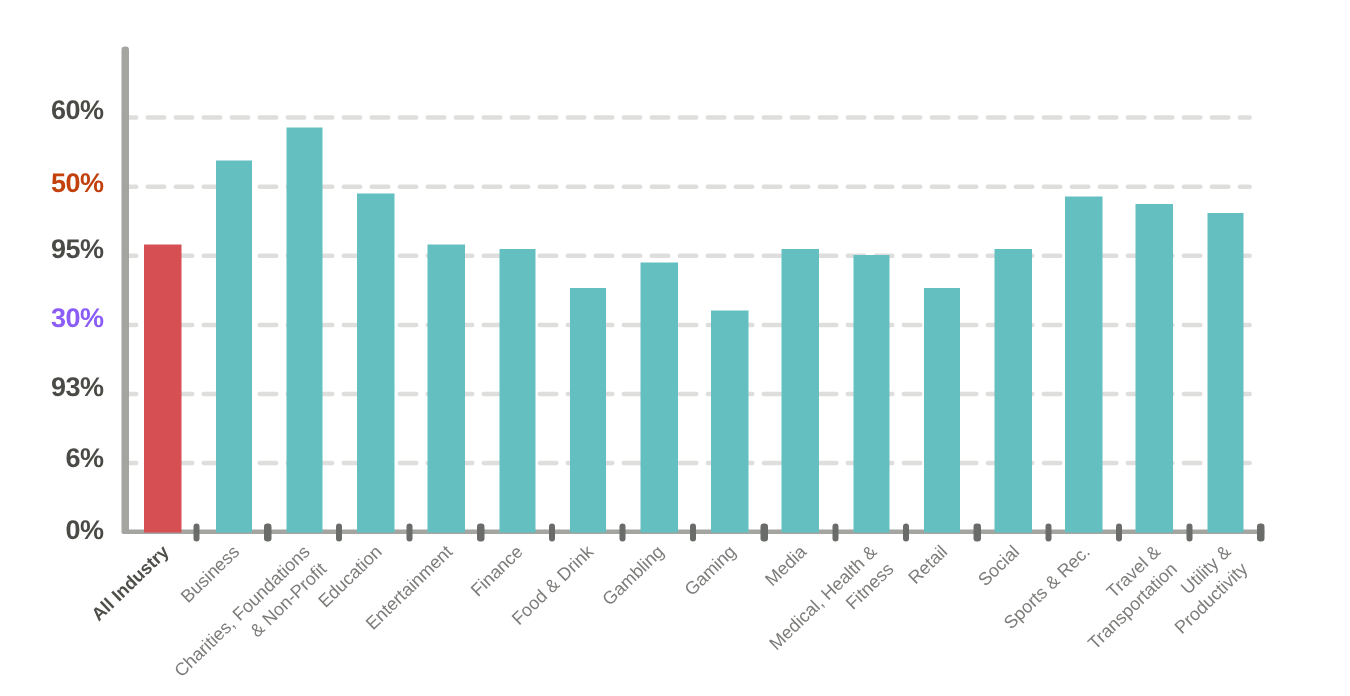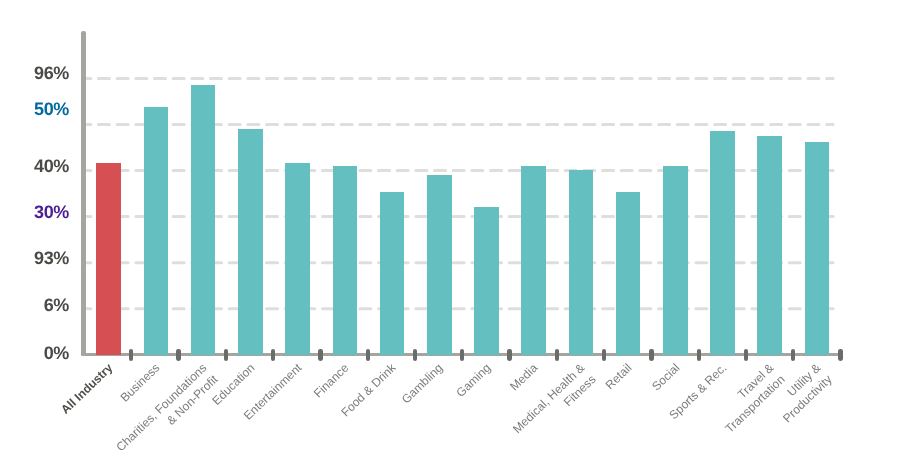--- a/index.html
+++ b/index.html
@@ -86,24 +86,24 @@
     <div class="tick" style="left: 507.39px; background: rgb(106, 108, 105);"></div>
     <div class="tick" style="left: 554.67px; background: rgb(106, 108, 105);"></div>
     <div class="tick" style="left: 601.95px; background: rgb(106, 108, 105);"></div>
     <div class="tick" style="left: 649.23px; background: rgb(106, 108, 105);"></div>
     <div class="tick" style="left: 696.51px; background: rgb(106, 108, 105);"></div>
     <div class="tick" style="left: 743.79px; background: rgb(106, 108, 105);"></div>
     <div class="tick" style="left: 791.07px; background: rgb(106, 108, 105);"></div>
     <div class="tick" style="left: 838.35px; background: rgb(106, 108, 105);"></div>
   </div>
   <div class="y-axis">
-    <div class="ylabel" style="top: 63.2px; color: rgb(74, 74, 70);">96%</div>
-    <div class="ylabel" style="top: 99px; color: #0369a1;">50%</div>
-    <div class="ylabel" style="top: 155.9px; color: rgb(74, 74, 70);">40%</div>
-    <div class="ylabel" style="top: 202px; color: #4c1d95; margin-left: 17px;">30%</div>
+    <div class="ylabel" style="top: 63.2px; color: rgb(74, 74, 70);">60%</div>
+    <div class="ylabel" style="top: 112px; color: #c2410c;">50%</div>
+    <div class="ylabel" style="top: 155.9px; color: rgb(74, 74, 70);">95%</div>
+    <div class="ylabel" style="top: 202px; color: #8b5cf6; margin-left: 17px;">30%</div>
     <div class="ylabel" style="top: 248.2px; color: rgb(74, 74, 70);">93%</div>
     <div class="ylabel" style="top: 294.7px; color: rgb(74, 74, 70);">6%</div>
     <div class="ylabel" style="top: 343.3px; color: rgb(74, 74, 70);">0%</div>
   </div>
   <div class="x-axis">
     <div class="xlabel bold" style="left: -295.09px; top: 360.1px; transform: rotate(-44deg); color: rgb(79, 79, 74);">
       <div class="xlabel-line">All Industry</div>
     </div>
     <div class="xlabel" style="left: -247.87px; top: 360.1px; transform: rotate(-44deg); color: rgb(124, 124, 122);">
       <div class="xlabel-line">Business</div>

